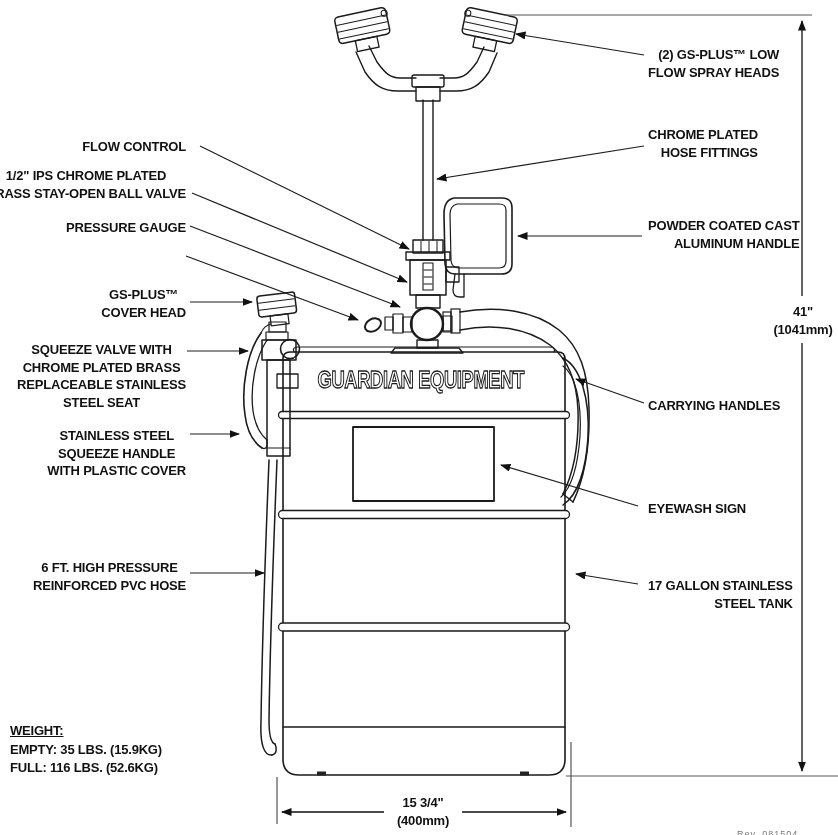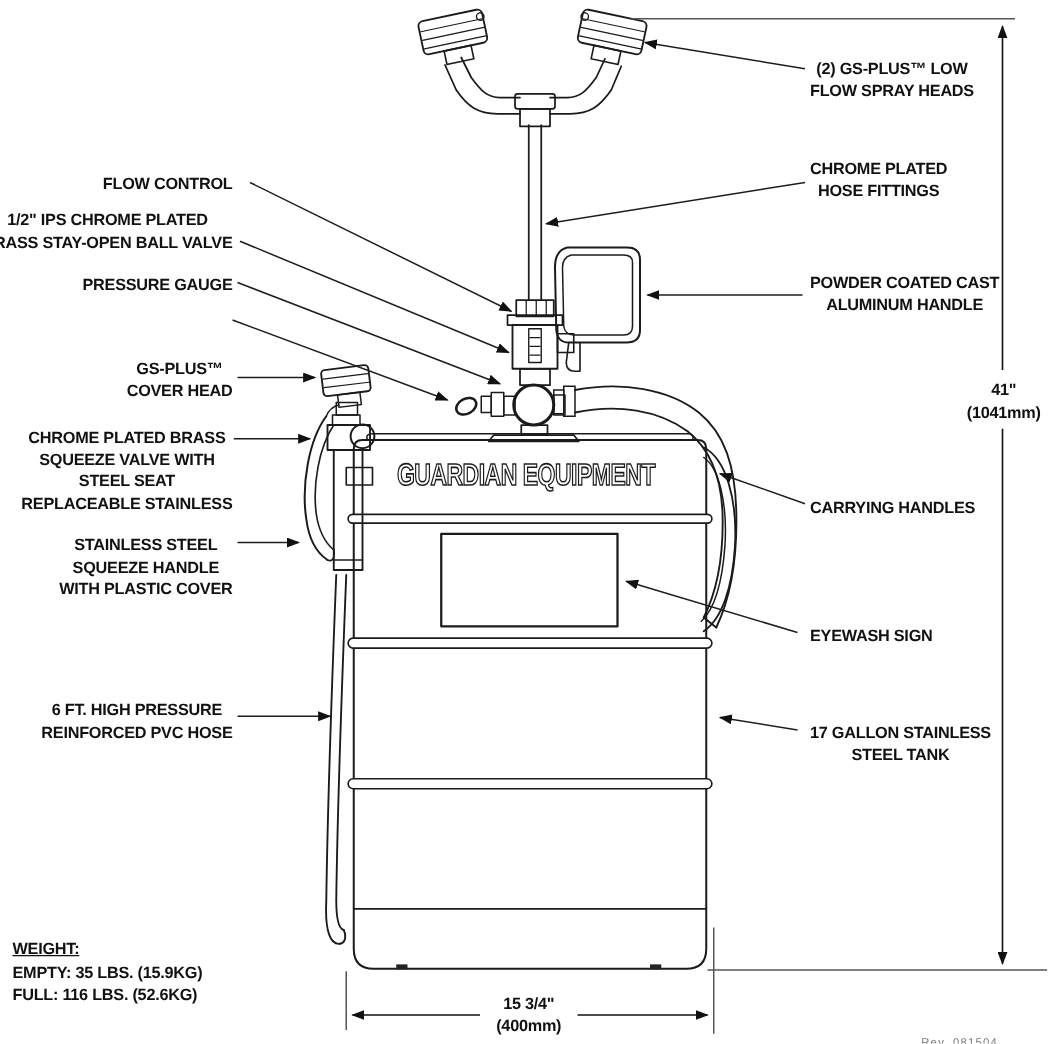--- a/index.html
+++ b/index.html
@@ -6,28 +6,28 @@
   .stage{
     position:relative;width:838px;height:835px;background:#fff;overflow:hidden;
     font-family:"Liberation Sans",sans-serif;color:#111;
   }
   .stage svg{position:absolute;left:0;top:0;}
   .callout{
     position:absolute;font-size:13px;font-weight:700;letter-spacing:-0.2px;
     line-height:17.5px;color:#111;white-space:nowrap;
   }
   .callout.left{right:652px;text-align:center;}
-  .callout.right{left:648px;text-align:center;}
+  .callout.right{left:648px;text-align:right;}
   .dim{
     position:absolute;font-size:13px;font-weight:700;letter-spacing:-0.2px;
     line-height:18px;color:#111;text-align:center;white-space:nowrap;
   }
   .specs{
     position:absolute;left:10px;font-size:13px;font-weight:700;letter-spacing:-0.2px;
-    line-height:18.5px;color:#111;white-space:nowrap;margin-top:28px;
+    line-height:18.5px;color:#111;white-space:nowrap;
   }
   .specs .hd{text-decoration:underline;}
   .revnote{
     position:absolute;left:737px;top:829px;font-size:9px;font-weight:400;
     color:#777;letter-spacing:1px;white-space:nowrap;
   }
 </style>
 </head>
 <body>
 
@@ -191,24 +191,24 @@
     <div>BRASS STAY-OPEN BALL VALVE</div>
   </div>
   <div class="callout left" style="top:219px">
     <div>PRESSURE GAUGE</div>
   </div>
   <div class="callout left" style="top:286px">
     <div>GS-PLUS™</div>
     <div>COVER HEAD</div>
   </div>
   <div class="callout left" style="top:341px">
+    <div>SQUEEZE VALVE WITH</div>
     <div>CHROME PLATED BRASS</div>
-    <div>SQUEEZE VALVE WITH</div>
+    <div>REPLACEABLE STAINLESS</div>
     <div>STEEL SEAT</div>
-    <div>REPLACEABLE STAINLESS</div>
   </div>
   <div class="callout left" style="top:427px">
     <div>STAINLESS STEEL</div>
     <div>SQUEEZE HANDLE</div>
     <div>WITH PLASTIC COVER</div>
   </div>
   <div class="callout left" style="top:559px">
     <div>6 FT. HIGH PRESSURE</div>
     <div>REINFORCED PVC HOSE</div>
   </div>

